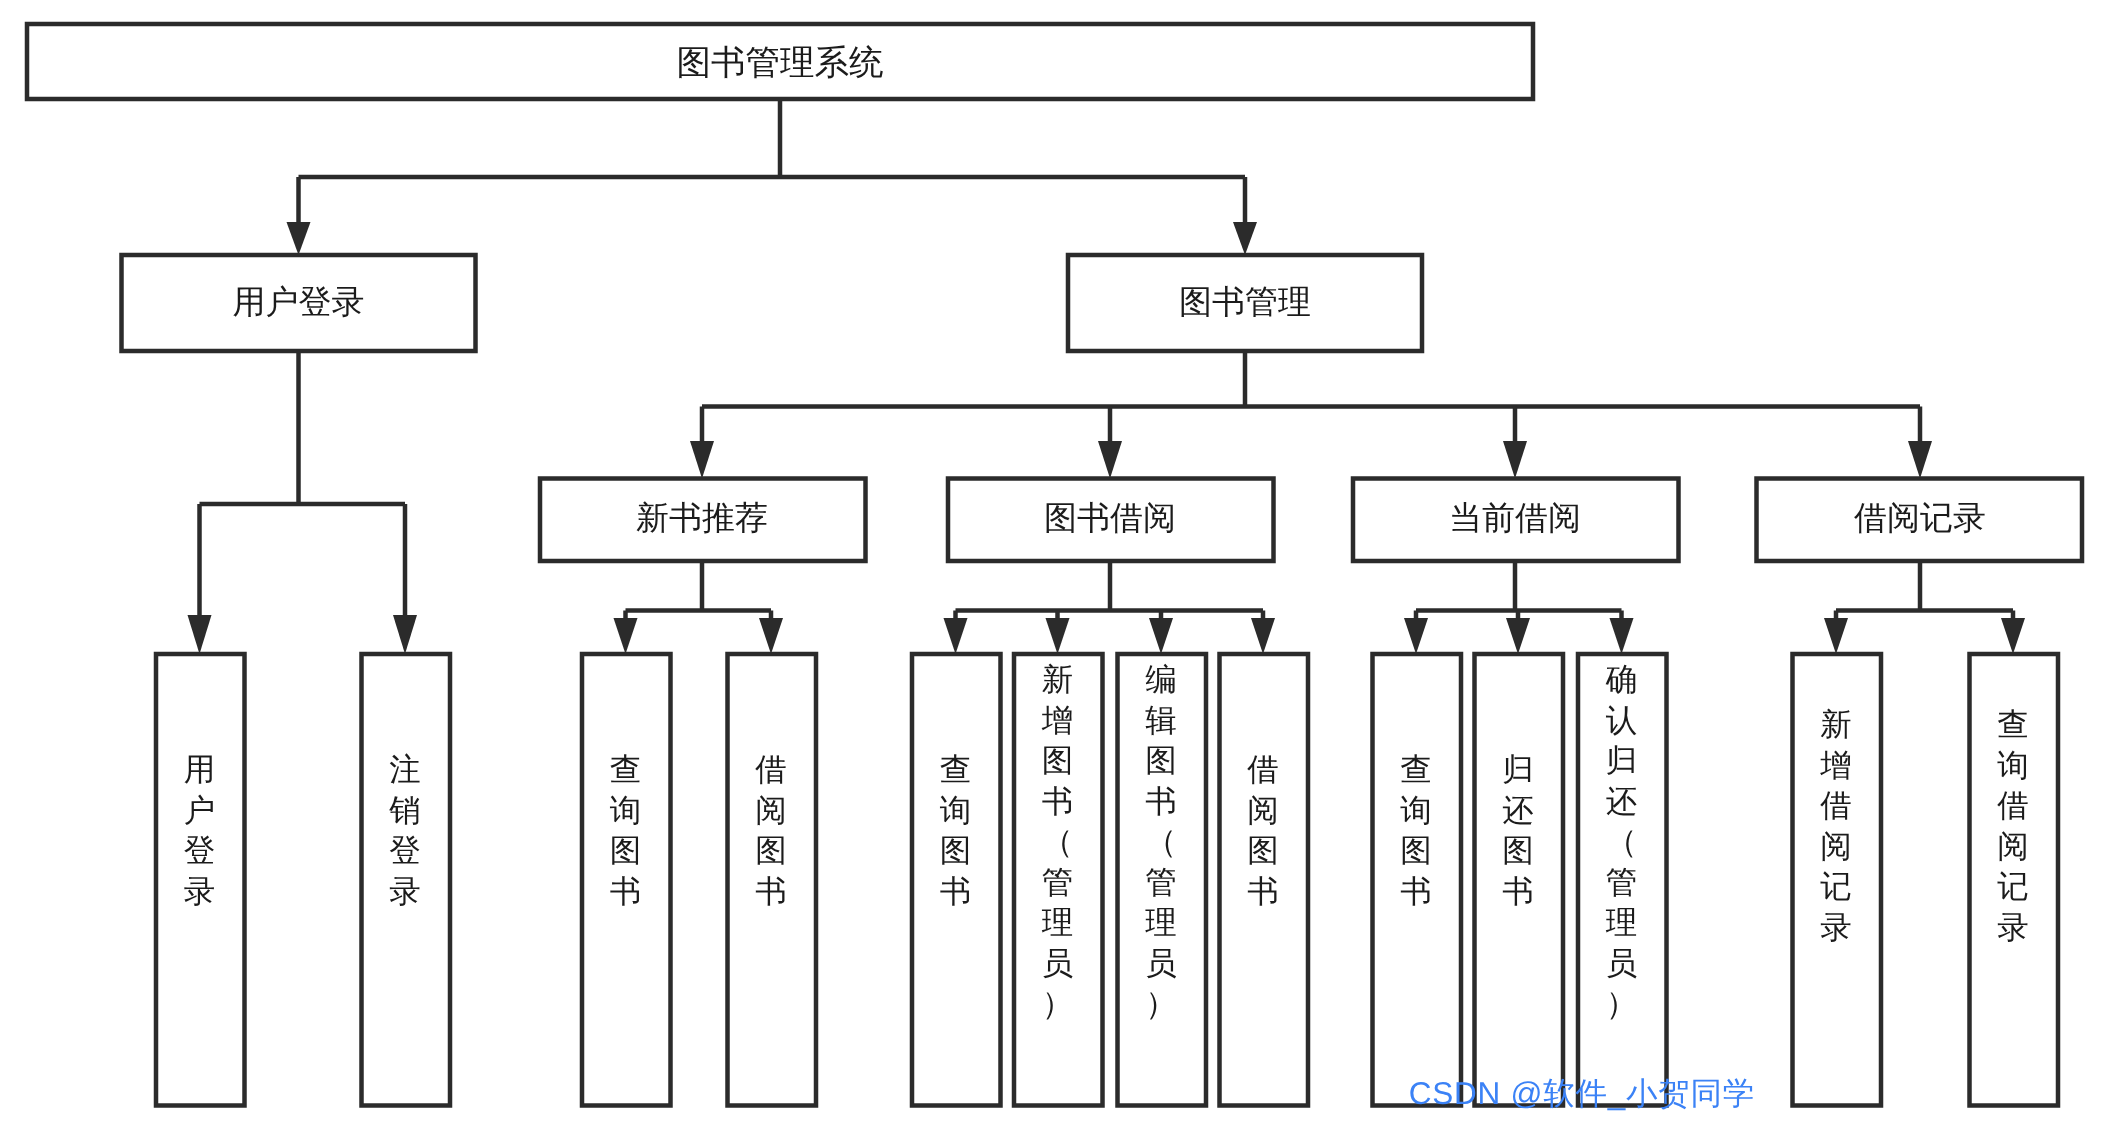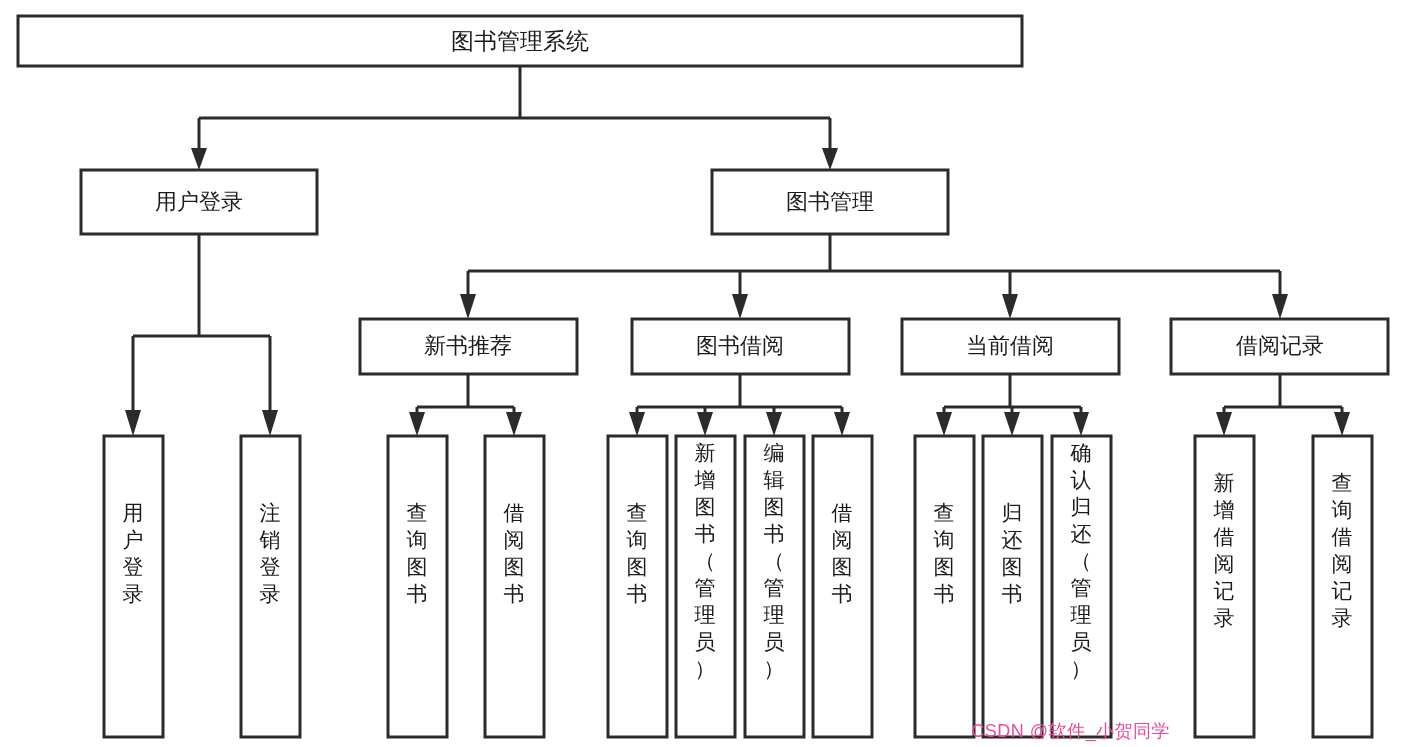--- a/index.html
+++ b/index.html
@@ -53,22 +53,22 @@
     stroke-width: 3;
     fill: none;
   }
   .arrow-head {
     fill: #2b2b2b;
   }
   .watermark {
     position: absolute;
     right: 8px;
     bottom: 4px;
-    color: #ec4899;
-    font-size: 18px;
+    color: #3b82f6;
+    font-size: 21px;
     font-family: "Liberation Sans", "DejaVu Sans", sans-serif;
     white-space: nowrap;
     letter-spacing: 0.5px;
     user-select: none;
   }
 </style>
 </head>
 <body>
 
 <div id="diagram-root">

